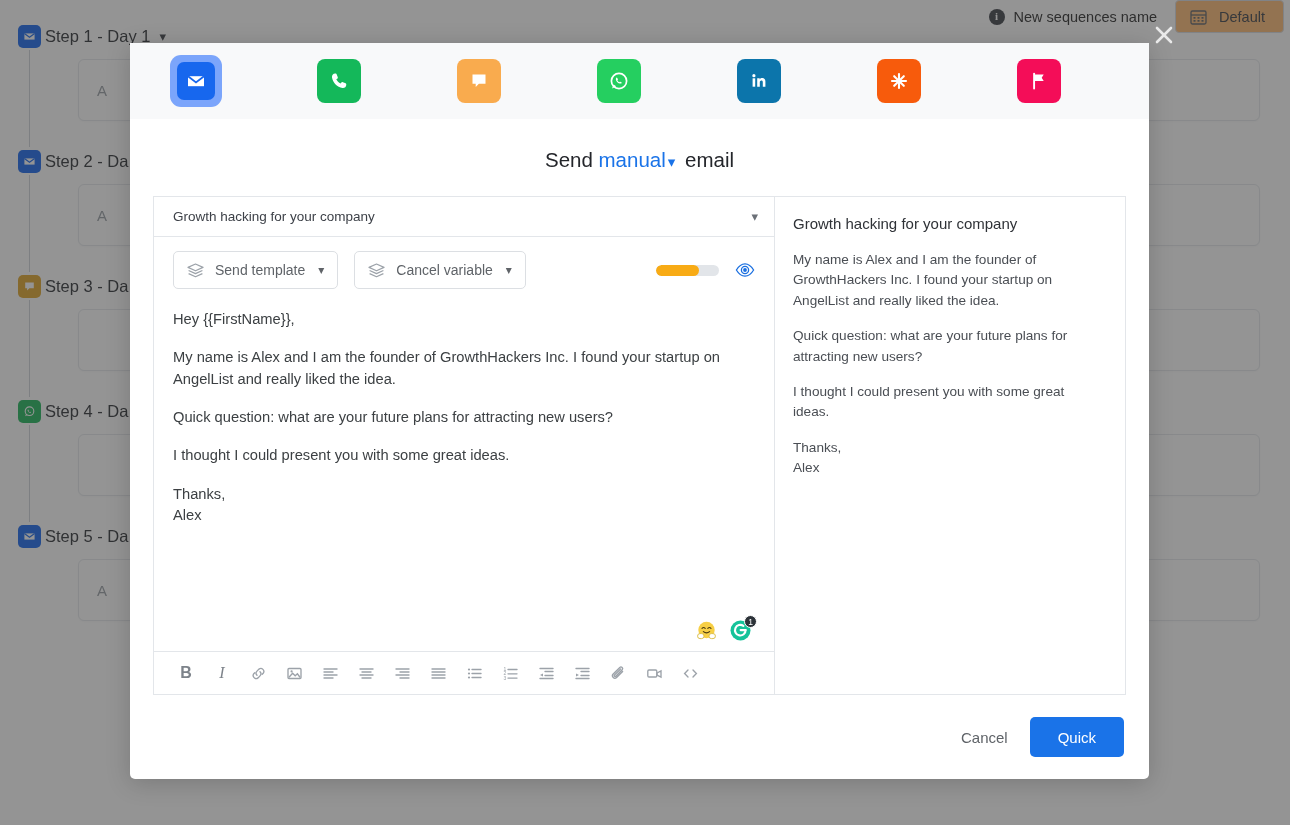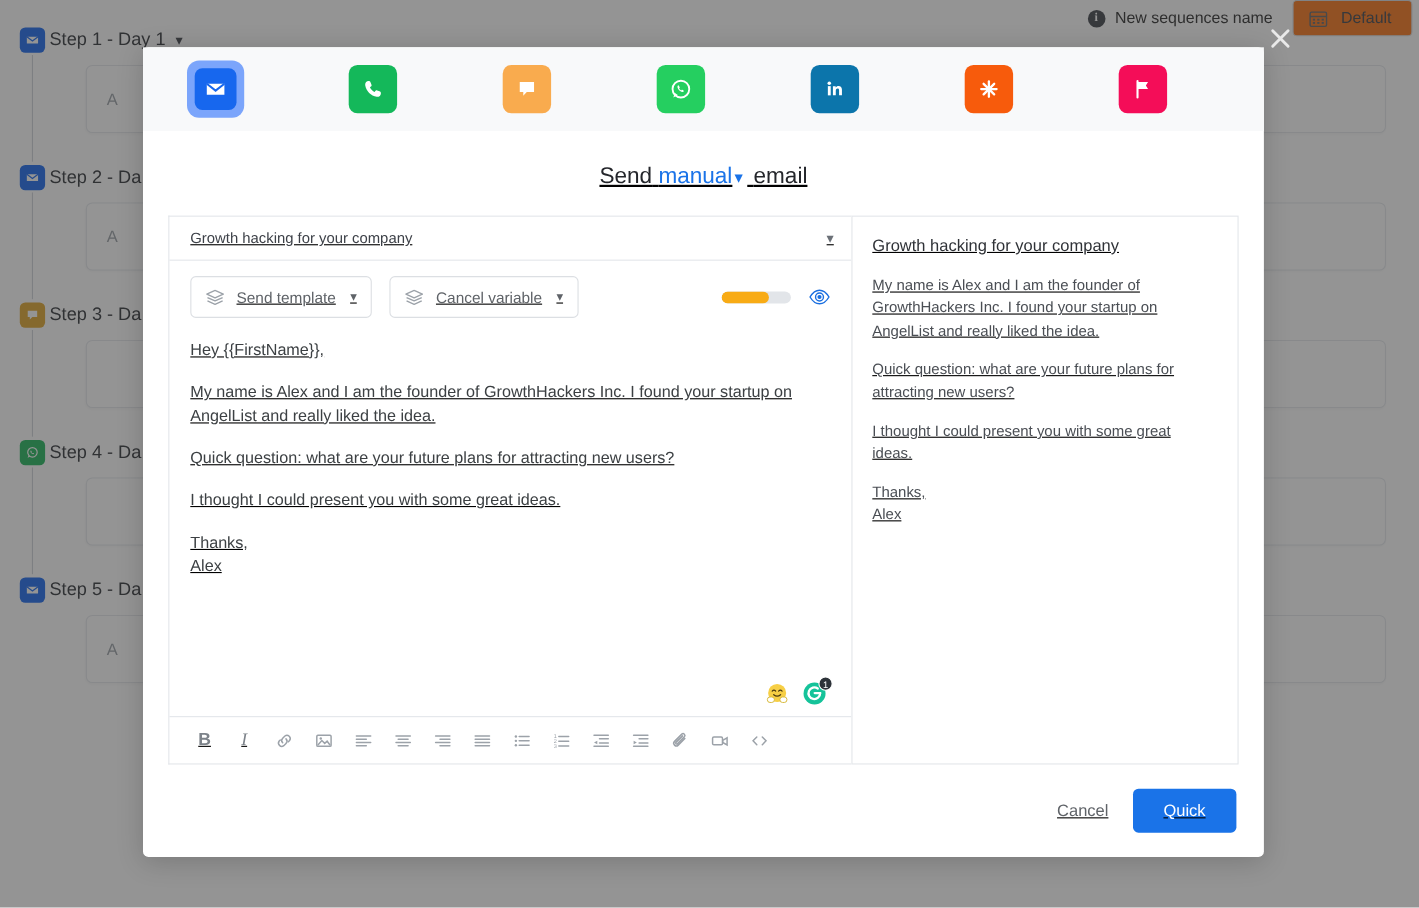--- a/index.html
+++ b/index.html
@@ -29,21 +29,21 @@
     width: 16px; height: 16px; border-radius: 50%;
     background: #3d4148; color: #fff; font-size: 11px; font-weight: bold;
     font-family: "Liberation Serif", serif;
     display: flex; align-items: center; justify-content: center;
     line-height: 1;
   }
   .bg-default-btn {
     display: flex; align-items: center; gap: 12px;
     border: 1px solid #d8dce1; border-radius: 4px;
     height: 33px; padding: 0 18px 0 14px;
-    font-size: 14.5px; color: #3d4148; background: #f97316;
+    font-size: 14.5px; color: #3d4148; background: #fdba74;
   }
   .cal-ico { width: 17px; height: 16px; position: relative; }
   .cal-ico svg { display:block; }
 
   
   #bg-steps { position: absolute; top: 0; left: 0; width: 1290px; height: 825px; }
   .rail {
     position: absolute; left: 29px; width: 1px; background: #cfd4da;
   }
   .step-row {
@@ -81,21 +81,20 @@
   #close-x svg { display:block; }
 
   
   #modal {
     position: absolute; left: 130px; top: 43px;
     width: 1019px; height: 736px;
     background: #ffffff; border-radius: 5px;
     z-index: 20;
     display: flex; flex-direction: column;
     box-shadow: 0 4px 24px rgba(0,0,0,.18);
-    text-decoration: underline;
   }
 
   
   #channel-strip {
     height: 76px; background: #f8f9fa;
     display: flex; align-items: center;
     padding: 0 40px;
     flex: none;
   }
   .ch {

